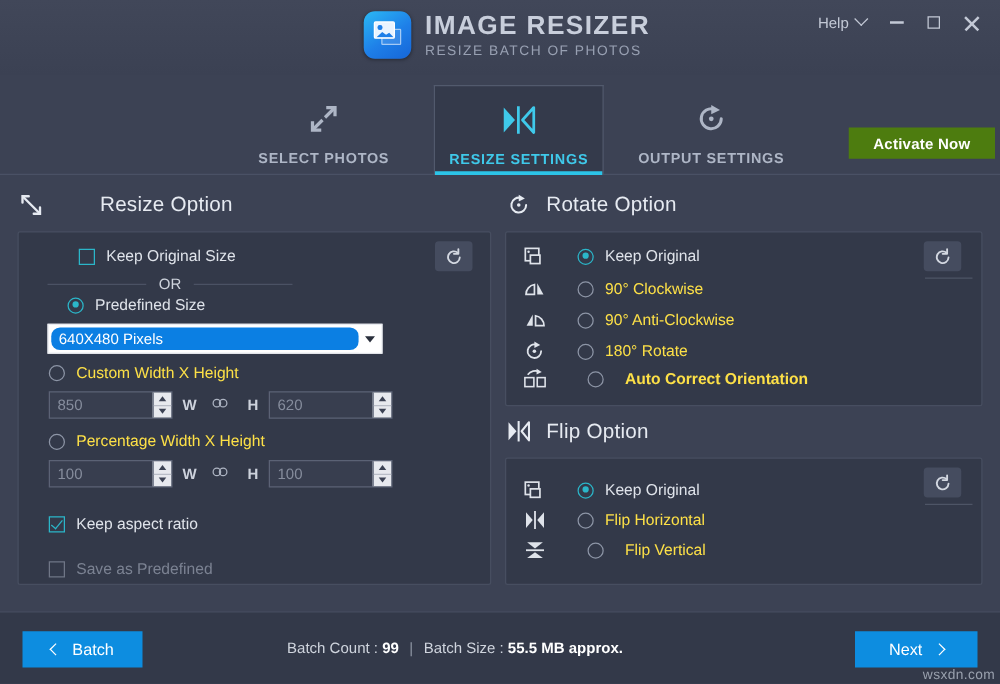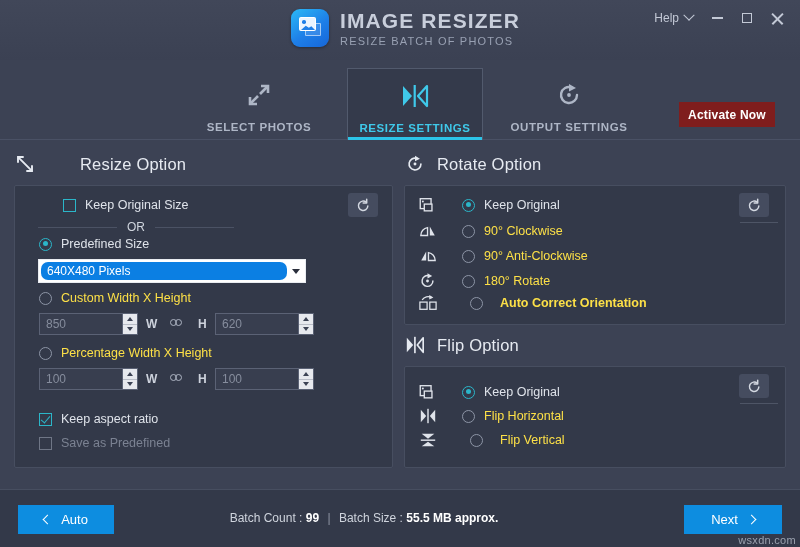--- a/index.html
+++ b/index.html
@@ -99,22 +99,22 @@
     box-shadow: inset 0 -3px 0 0 #2cc4e8;
   }
   .tab.active .tlabel { color: #3fc9ea; }
   #tab-select { left: 191px; }
   #tab-resize { left: 347px; }
   #tab-output { left: 501px; }
   .ticon { height: 26px; display:flex; align-items:center; justify-content:center; }
 
   
   #activate {
-    position:absolute; left: 679px; top: 102px; width: 96px; height: 25px;
-    background: #7f1d1d; color: #ffffff; font-size: 12px; font-weight: bold;
+    position:absolute; left: 679px; top: 102px; width: 117px; height: 25px;
+    background: #4d7c0f; color: #ffffff; font-size: 12px; font-weight: bold;
     display:flex; align-items:center; justify-content:center; cursor: default;
     letter-spacing:.2px;
   }
 
   
   .sec-head {
     position: absolute; display:flex; align-items:center; gap: 11px;
   }
   .sec-head .sec-title {
     font-size: 16.5px; color: #e6eaf1; letter-spacing: .2px;
@@ -331,21 +331,21 @@
   <span class="cb"></span>
   <span class="lbl">Keep Original Size</span>
 </div>
 
 <div id="or-wrap">
   <span class="ln"></span>
   <span class="ortxt">OR</span>
   <span class="ln"></span>
 </div>
 
-<div class="row" style="left:39px; top:237px;">
+<div class="row" style="left:54px; top:237px;">
   <span class="rd sel"></span>
   <span class="lbl">Predefined Size</span>
 </div>
 
 <div id="dropdown">
   <span class="ddval">640X480 Pixels</span>
   <span class="ddarrow">
       <i></i>
     </span>
 </div>
@@ -418,21 +418,21 @@
         <i class="tri-dn"></i>
       </div>
   </span>
 </div>
 
 <div class="row" style="left:39px; top:412px;">
   <span class="cb checked"></span>
   <span class="lbl">Keep aspect ratio</span>
 </div>
 
-<div class="row" style="left:39px; top:436px;">
+<div class="row" style="left:39px; top:448px;">
   <span class="cb dim"></span>
   <span class="lbl dimmer">Save as Predefined</span>
 </div>
 
 <div class="sec-head" style="left:404px; top:153px;">
   <span class="sec-icon">
     <svg width="20" height="20" viewBox="0 0 22 22">
       <path d="M17.5 11 A6.5 6.5 0 1 1 12.8 4.8" fill="none" stroke="#e6eaf1" stroke-width="1.8" stroke-linecap="round"></path>
       <path d="M11 2 L16.4 5.2 L11 8 Z" fill="#e6eaf1"></path>
       <circle cx="11" cy="11" r="1.6" fill="#e6eaf1"></circle>
@@ -563,21 +563,21 @@
       <path d="M3 17 L10 12 L17 17 Z" fill="#dfe3ea"></path>
     </svg>
   </span>
   <span class="rd"></span>
   <span class="lbl dim" style="margin-left:9px;">Flip Vertical</span>
 </div>
 
 <div id="bottombar">
   <div class="navbtn" id="btn-back">
     <span class="arw-l"></span>
-    <span>Auto</span>
+    <span>Batch</span>
   </div>
 
   <div id="batchinfo">
     <span>Batch Count :</span>
     <b>99</b>
     <span class="sep">|</span>
     <span>Batch Size :</span>
     <b>55.5 MB approx.</b>
   </div>
 

